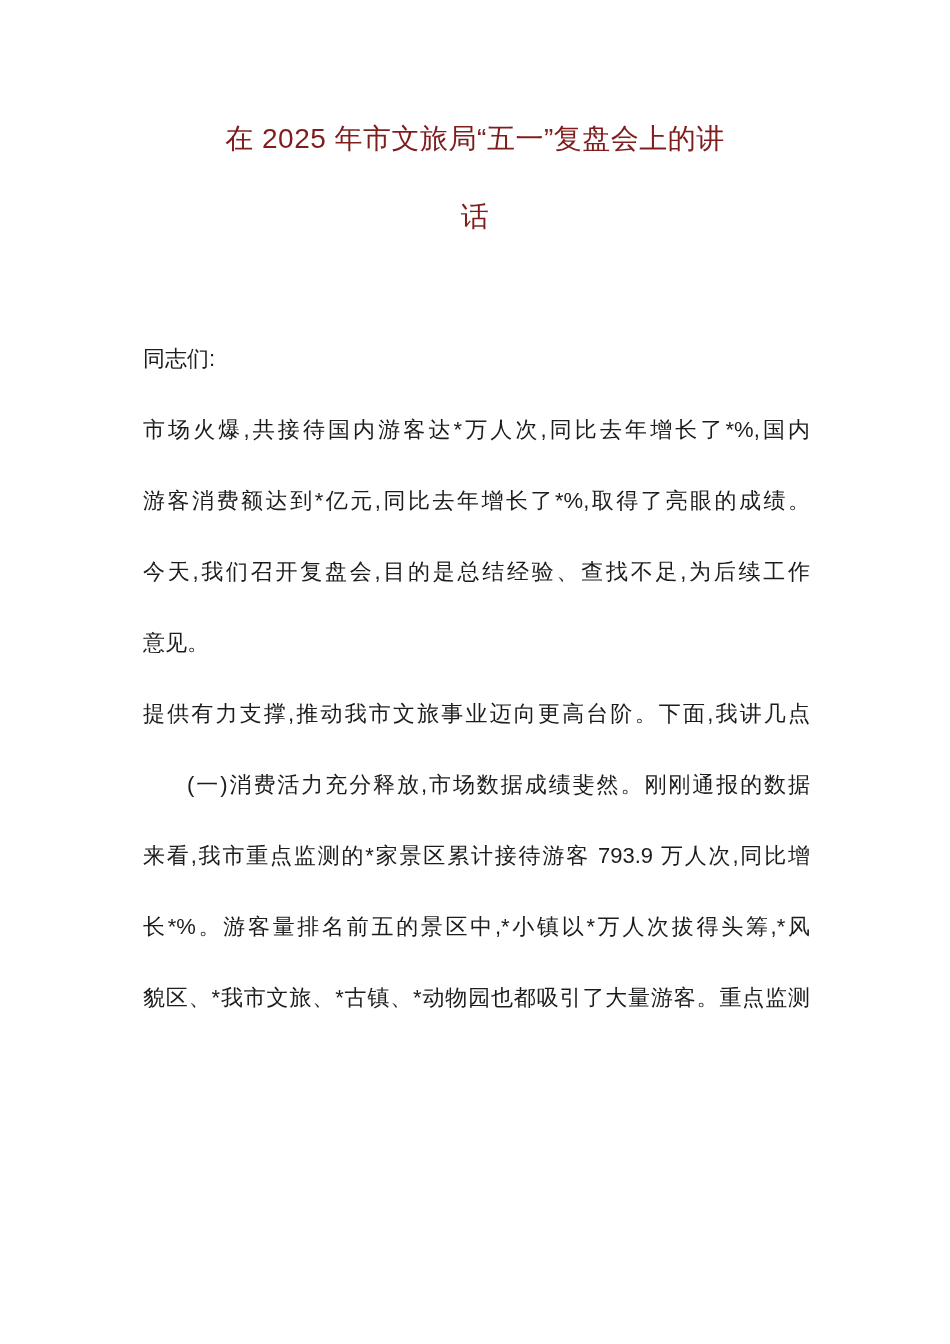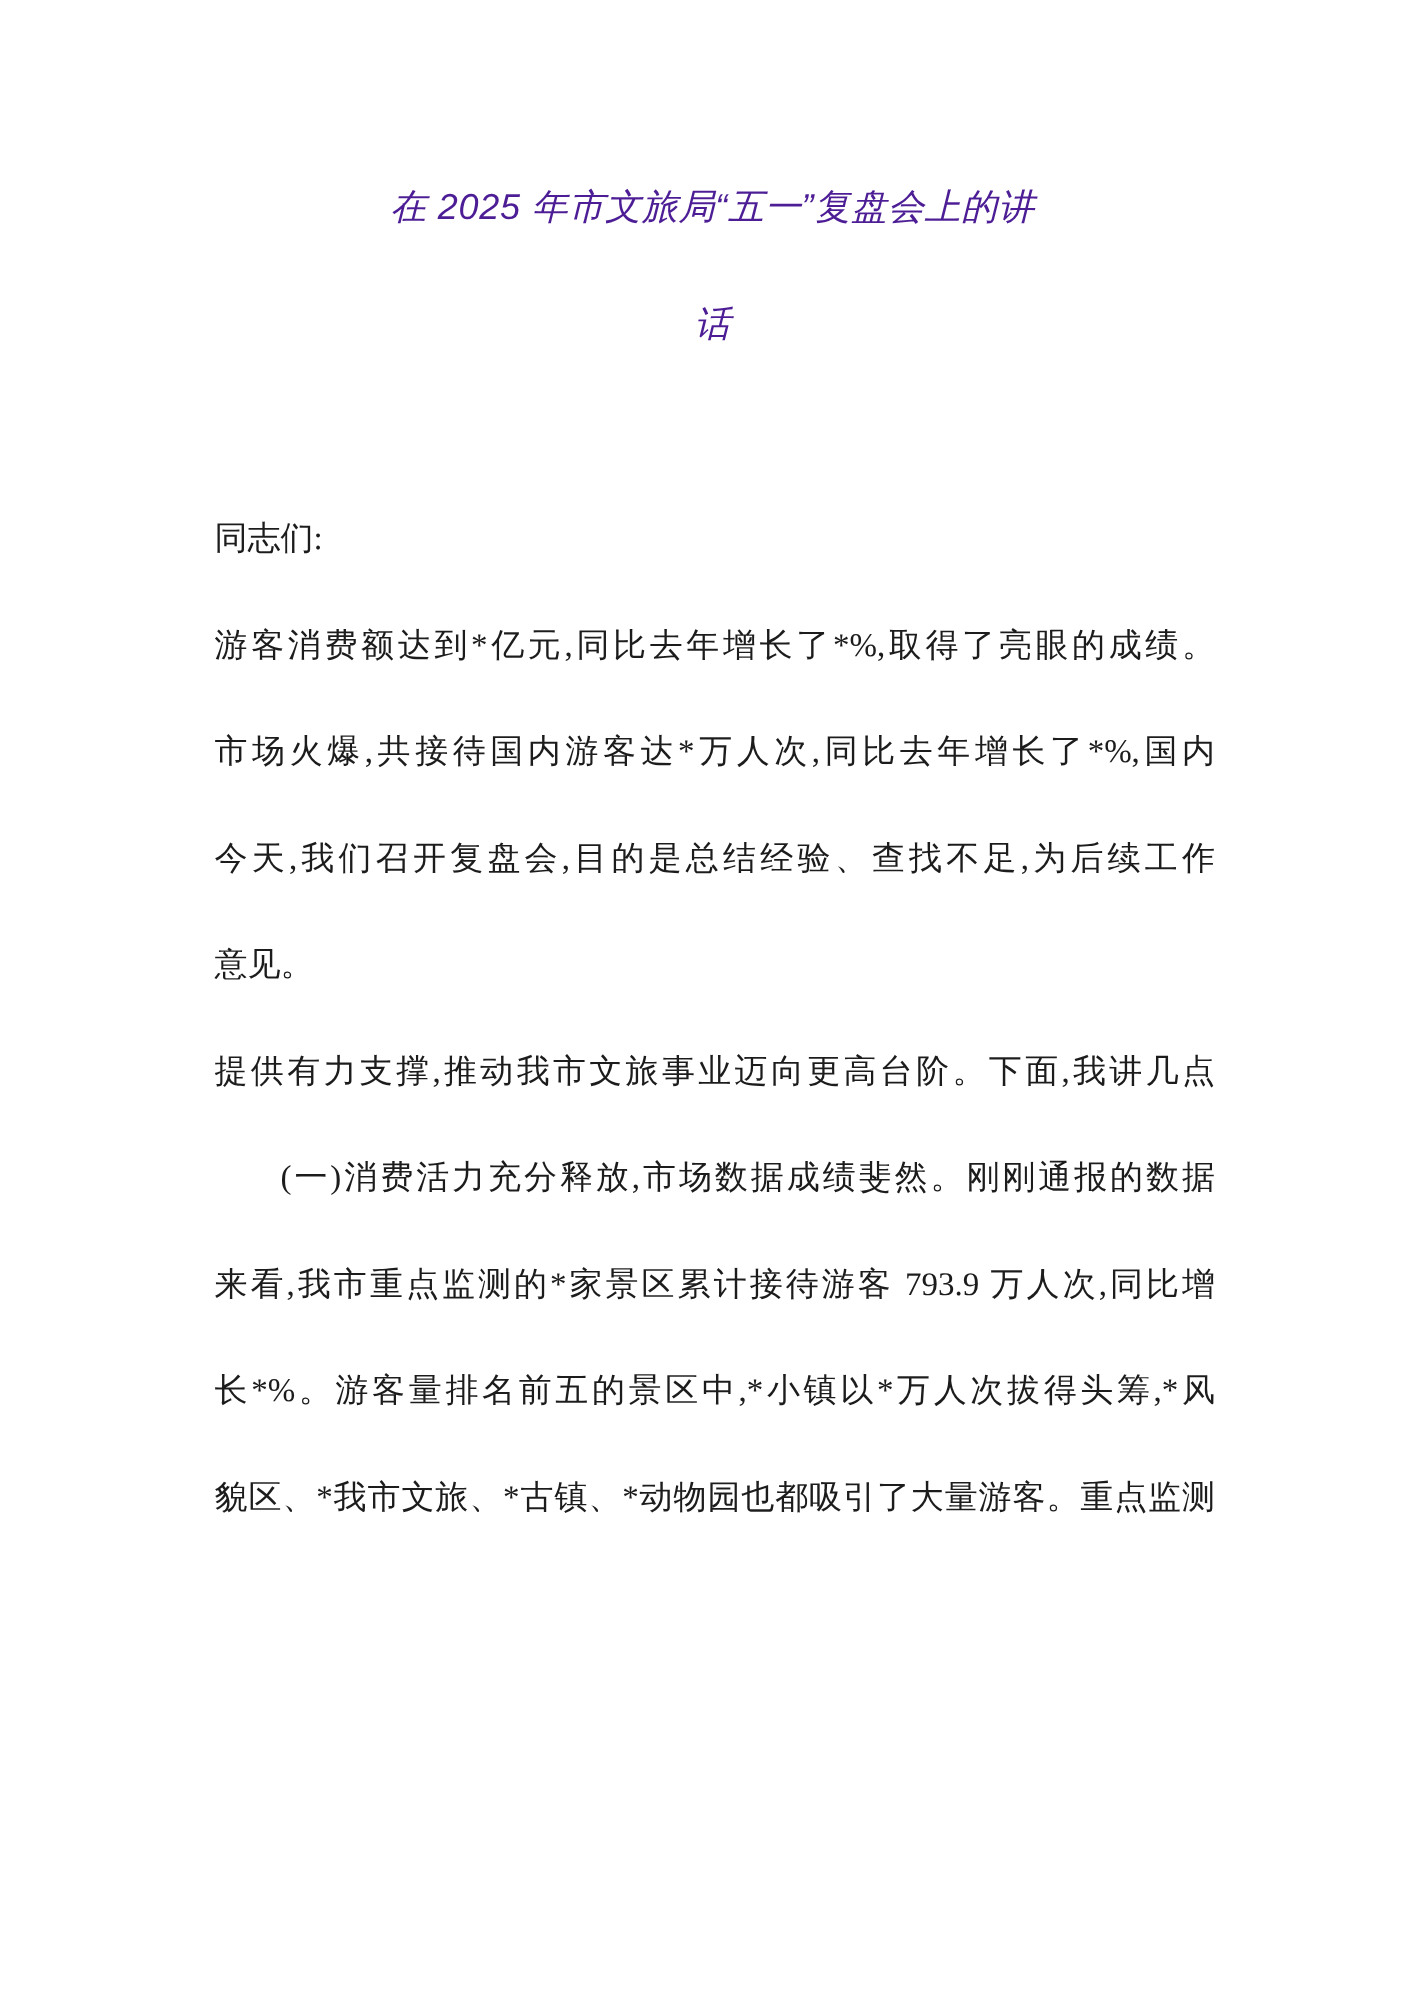--- a/index.html
+++ b/index.html
@@ -15,46 +15,44 @@
     box-sizing: border-box;
     padding-top: 100px;
     overflow: hidden;
     color: #1c1c1c;
     font-family: "Liberation Sans", "DejaVu Sans", sans-serif;
   }
   .doc-title {
     text-align: center;
   }
   .title-line {
-    font-size: 24px;
+    font-size: 28px;
     line-height: 78px;
     letter-spacing: 0.5px;
     text-align: center;
-    color: #4c1d95;
+    color: #7f1d1d;
     white-space: pre;
-    font-style: italic;
   }
   .doc-body {
     width: 667px;
     margin: 67px 0 0 143px;
     font-size: 22px;
     line-height: 71px;
   }
   .para {
     margin: 0;
     padding: 0;
   }
   .line {
     height: 71px;
     overflow: hidden;
     text-align: justify;
     text-align-last: left;
     -moz-text-align-last: left;
     white-space: normal;
-    font-family: Liberation Serif, serif;
   }
   .line.j {
     text-align-last: justify;
     -moz-text-align-last: justify;
   }
   .line.first {
     text-indent: 44px;
   }
 </style>
 </head>
@@ -63,22 +61,22 @@
 <div class="page">
   <div class="doc-title">
     <div class="title-line">在 2025 年市文旅局“五一”复盘会上的讲</div>
     <div class="title-line">话</div>
   </div>
   <div class="doc-body">
       <div class="para">
         <div class="line">同志们:</div>
       </div>
       <div class="para">
+        <div class="line j">市场火爆,共接待国内游客达*万人次,同比去年增长了*%,国内</div>
         <div class="line j">游客消费额达到*亿元,同比去年增长了*%,取得了亮眼的成绩。</div>
-        <div class="line j">市场火爆,共接待国内游客达*万人次,同比去年增长了*%,国内</div>
         <div class="line j">今天,我们召开复盘会,目的是总结经验、查找不足,为后续工作</div>
         <div class="line">意见。</div>
         <div class="line j">提供有力支撑,推动我市文旅事业迈向更高台阶。下面,我讲几点</div>
       </div>
       <div class="para">
         <div class="line j first">(一)消费活力充分释放,市场数据成绩斐然。刚刚通报的数据</div>
         <div class="line j">来看,我市重点监测的*家景区累计接待游客 793.9 万人次,同比增</div>
         <div class="line j">长*%。游客量排名前五的景区中,*小镇以*万人次拔得头筹,*风</div>
         <div class="line j">貌区、*我市文旅、*古镇、*动物园也都吸引了大量游客。重点监测</div>
       </div>

